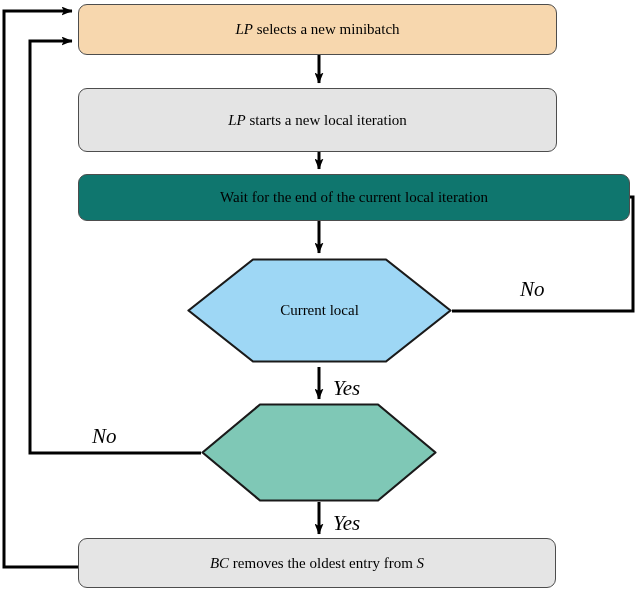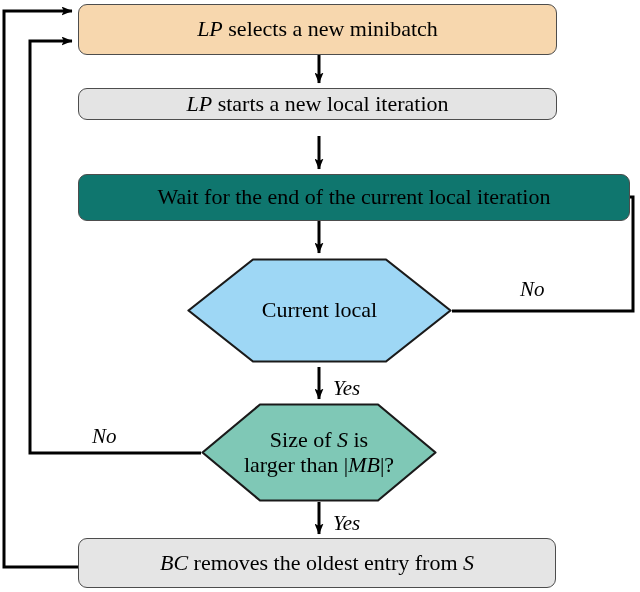--- a/index.html
+++ b/index.html
@@ -10,21 +10,21 @@
     font-family:"Liberation Serif","DejaVu Serif",serif;
     overflow:hidden;
   }
   svg.edges{position:absolute;left:0;top:0;width:640px;height:592px;}
   .node{
     position:absolute;
     box-sizing:border-box;
     display:flex;align-items:center;justify-content:center;
     text-align:center;
     color:#000;
-    font-size:22px;
+    font-size:15px;
     line-height:1.12;
     z-index:3;
   }
   .node.rect{
     border:1.4px solid #4d4d4d;
     border-radius:9px;
   }
   .node.hex{
     border:none;
     background:transparent;
@@ -85,21 +85,21 @@
       <path d="M78,567 L4,567 L4,11 L72,11" fill="none" stroke="#000" stroke-width="3" stroke-linejoin="miter" marker-end="url(#ah)"></path>
     </g>
   </svg>
 
   <div class="node rect" style="left:78px;top:4px;width:479px;height:51px;background:#F7D7AE;">
     <span>
       <span class="mathit">LP</span><span> selects a new minibatch</span>
     </span>
   </div>
 
-  <div class="node rect" style="left:78px;top:88px;width:479px;height:32px;background:#E4E4E4;">
+  <div class="node rect" style="left:78px;top:88px;width:479px;height:64px;background:#E4E4E4;">
     <span>
       <span class="mathit">LP</span><span> starts a new local iteration</span>
     </span>
   </div>
 
   <div class="node rect" style="left:78px;top:174px;width:552px;height:47px;background:#0f766e;">
     <span>Wait for the end of the current local iteration</span>
   </div>
 
   <div class="node hex" style="left:187px;top:258px;width:265px;height:105px;">
@@ -108,24 +108,20 @@
     </svg>
     <span class="hextext">
       <span>Current local</span><br>
     </span>
   </div>
 
   <div class="node hex" style="left:201px;top:403px;width:236px;height:99px;">
     <svg class="shape" viewBox="0 0 236 99" preserveAspectRatio="none">
       <polygon points="59,1.5 177,1.5 234.5,49.5 177,97.5 59,97.5 1.5,49.5" fill="#7FC8B6" stroke="#1a1a1a" stroke-width="2.2" stroke-linejoin="round"></polygon>
     </svg>
-    <span class="hextext">
-      <span>Size of&nbsp;<span class="mathit">S</span>&nbsp;is</span><br>
-      <span>larger than |<span class="mathit">MB</span>|?</span>
-    </span>
   </div>
 
   <div class="node rect" style="left:78px;top:538px;width:478px;height:50px;background:#e5e5e5;">
     <span>
       <span class="mathit">BC</span><span> removes the oldest entry from </span><span class="mathit">S</span>
     </span>
   </div>
 
   <div class="edge-label" style="left:520px;top:277px;">No</div>
   <div class="edge-label" style="left:333px;top:376px;">Yes</div>

